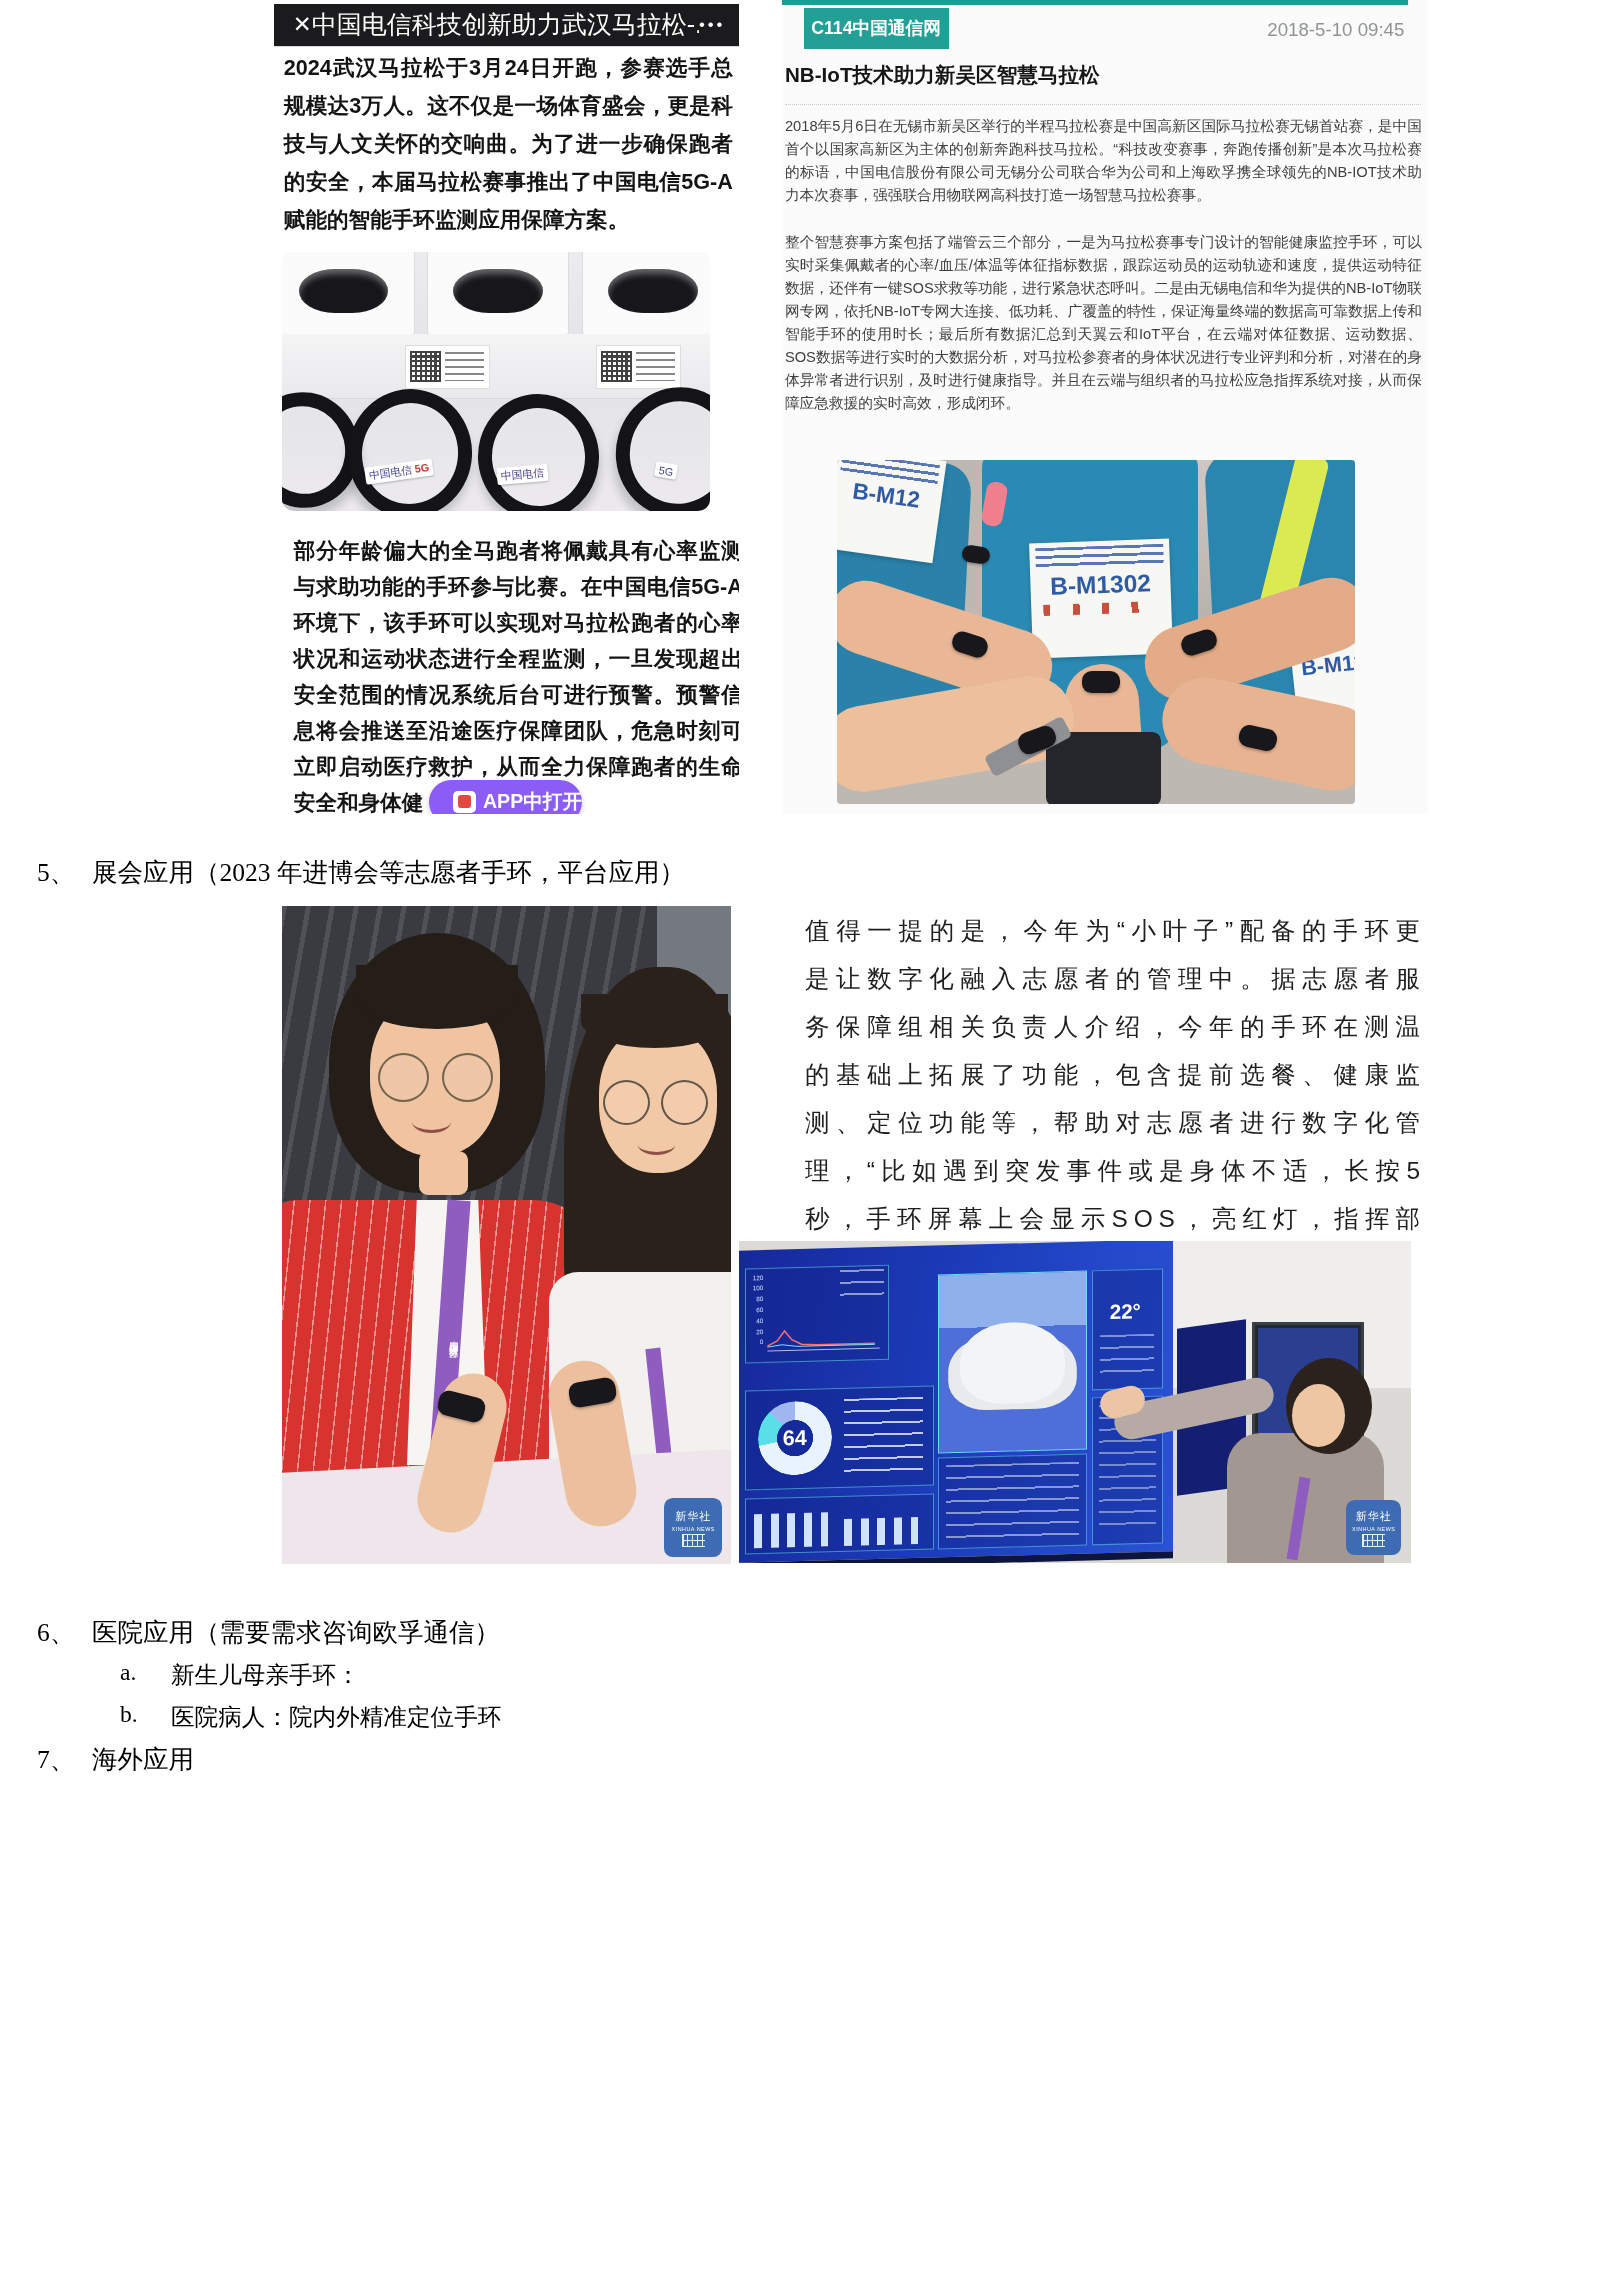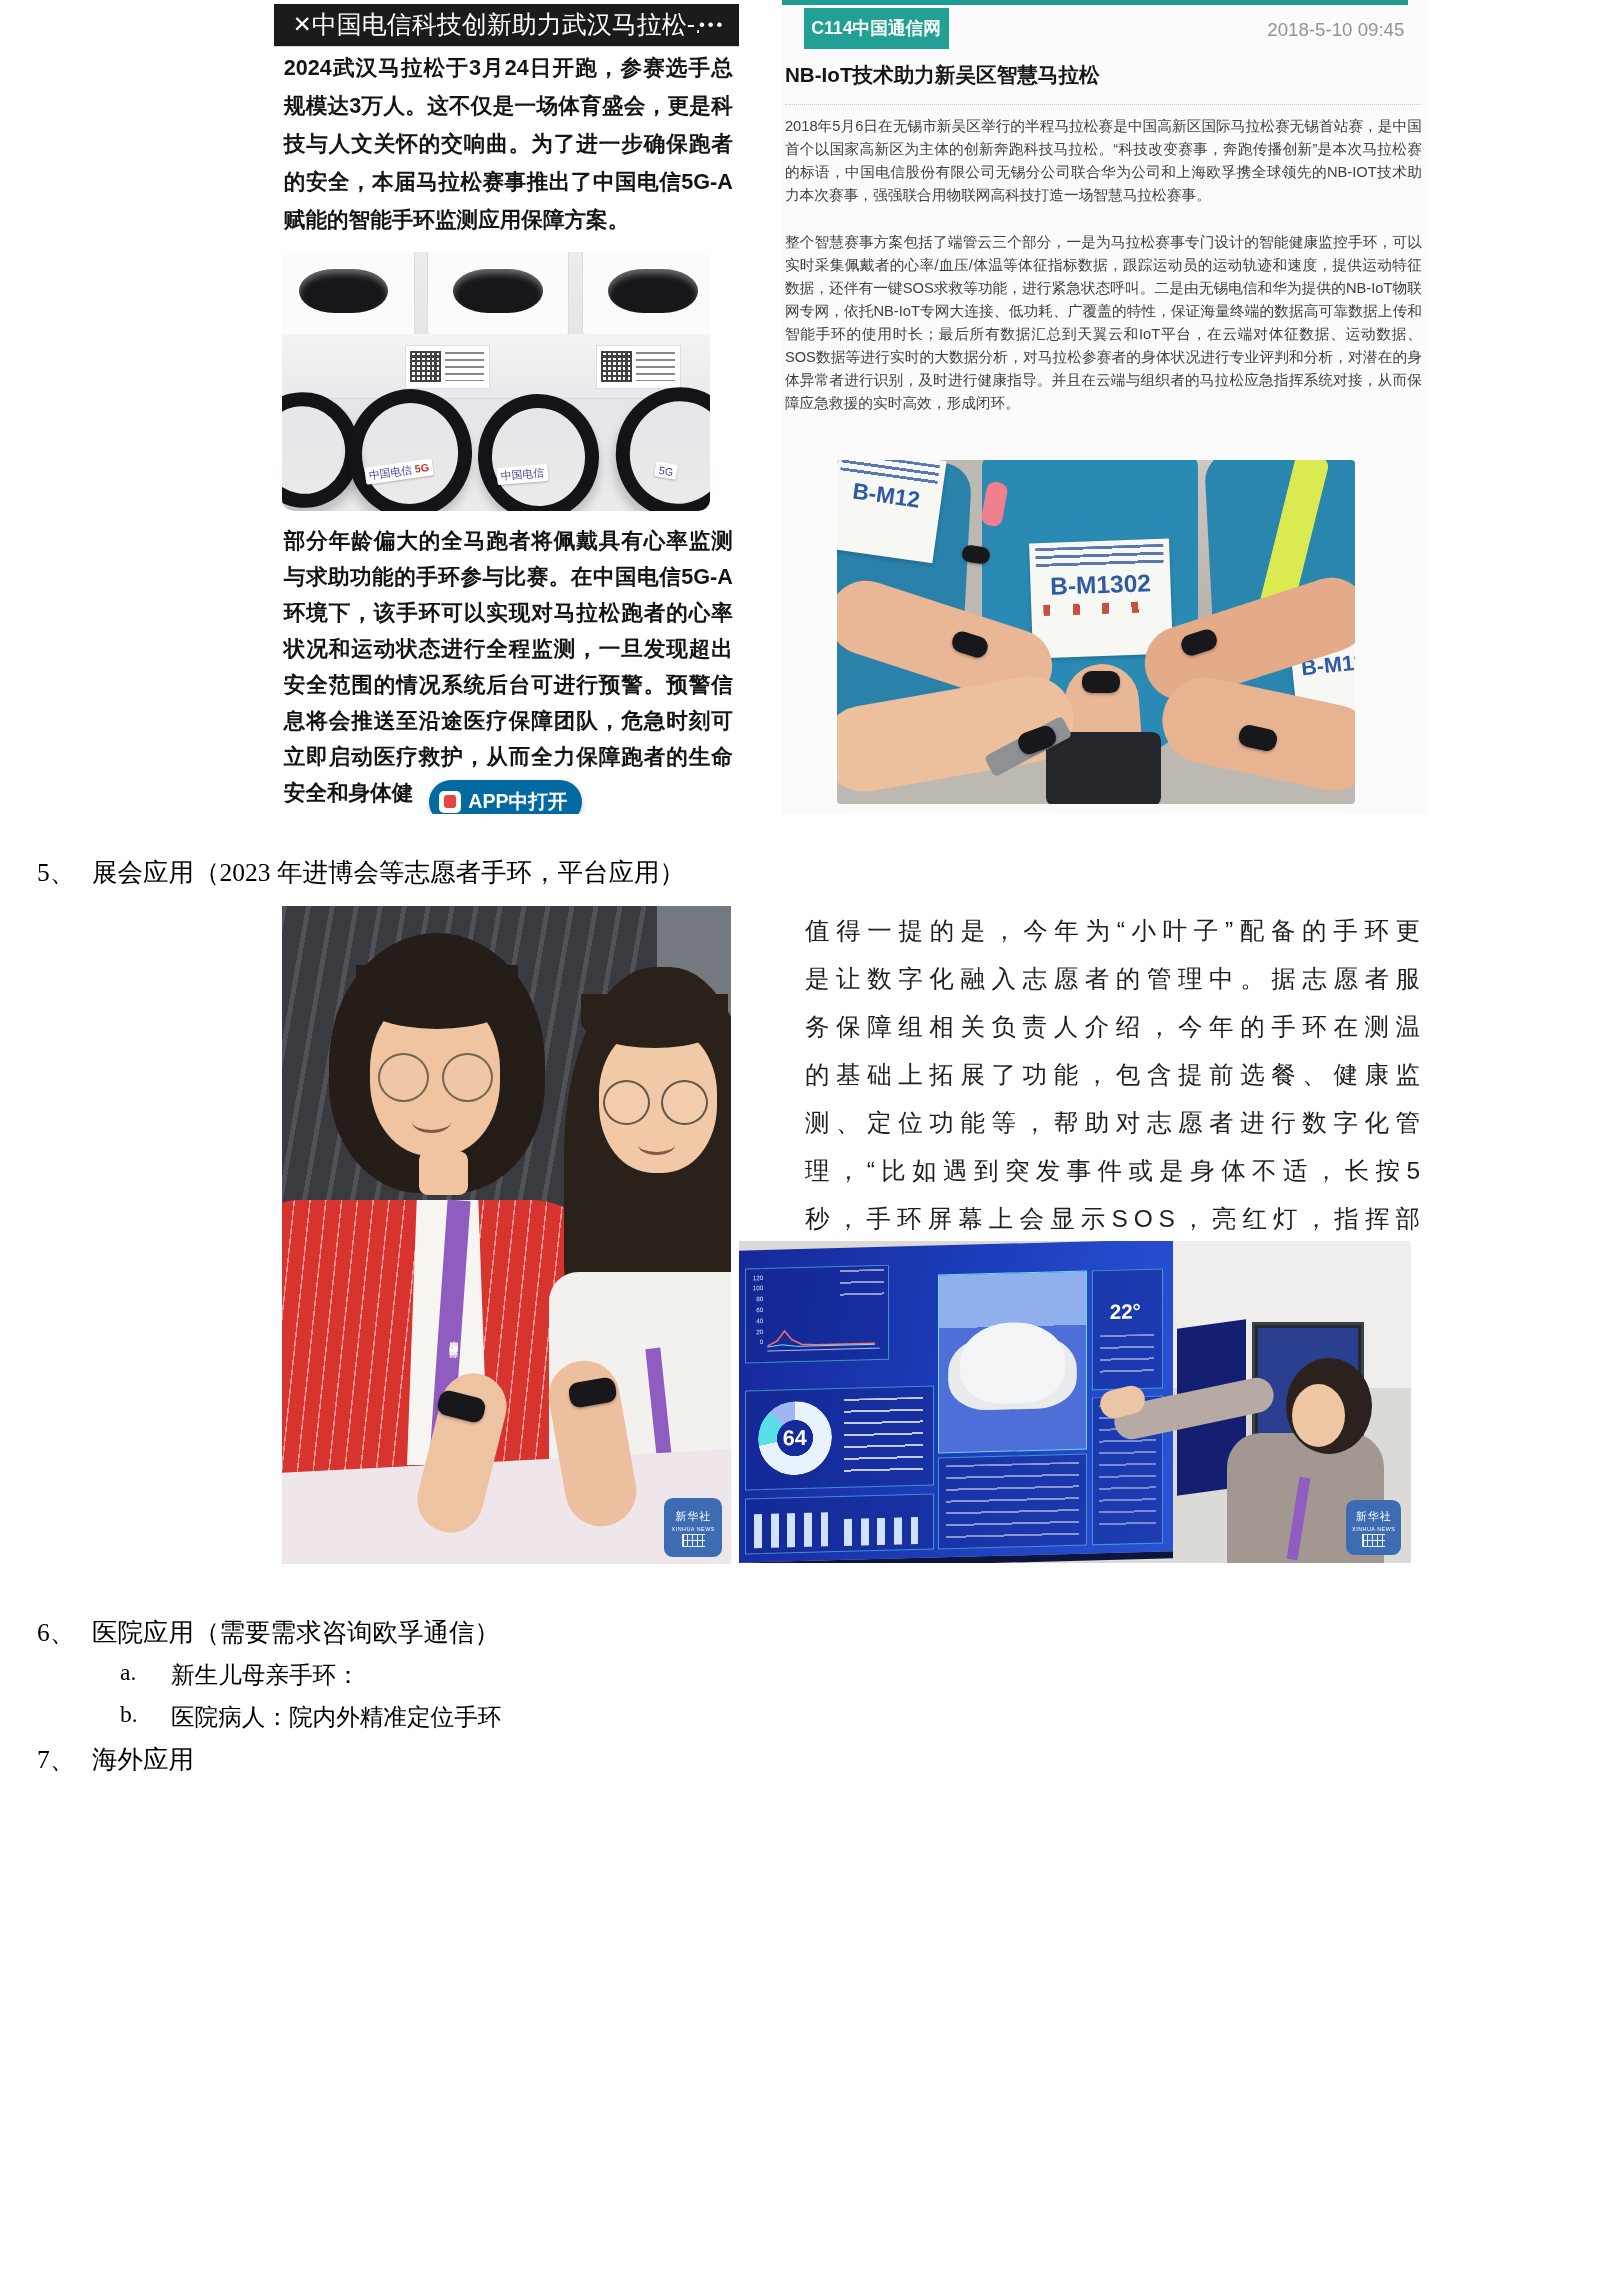--- a/index.html
+++ b/index.html
@@ -31,22 +31,22 @@
                            repeating-linear-gradient(90deg,#222 0 2.5px,transparent 2.5px 4.9px);}
   .qrtext{position:absolute;left:39px;top:5.9px;width:39px;height:29.4px;
           background:repeating-linear-gradient(180deg,#888 0 2px,transparent 2px 6.9px);}
   .ring{position:absolute;border:14.7px solid #131318;border-radius:50%;
         box-shadow:0 8.8px 9.8px rgba(0,0,0,.18), inset 0 2.9px 3.9px rgba(255,255,255,.12);}
   .ringlabel{position:absolute;background:#fff;border-radius:2px;padding:1.5px 3.9px;font-size:10.8px;
              color:#403f8d;white-space:nowrap;box-shadow:0 1px 2px rgba(0,0,0,.25);}
   .ringlabel .g5{color:#c43c34;font-weight:700;margin-left:2.9px;}
 
   
-  .app-btn{left:155px;top:776px;width:153px;height:44px;background:#0369a1;border-radius:22.6px;
-           display:flex;align-items:center;box-shadow:0 2.9px 6.9px rgba(0,0,0,.18);}
+  .app-btn{left:155px;top:776px;width:153px;height:44px;background:#8b5cf6;border-radius:22.6px;
+           display:flex;align-items:center;box-shadow:0 2.9px 6.9px rgba(0,0,0,.18);justify-content:flex-end;}
   .app-ico{width:22.6px;height:22.6px;background:#fff;border-radius:4.9px;margin:0 6.9px 0 9.8px;position:relative;}
   .app-ico::after{content:"";position:absolute;left:4.9px;top:4.9px;width:12.8px;height:12.8px;background:#e84440;border-radius:2.9px;}
   .app-txt{color:#fff;font-size:19.6px;font-weight:700;}
 
   
   .c114{left:782px;top:0px;width:646px;height:814px;background:#fafbfa;overflow:hidden;}
   .c114-strip{left:0;top:0;width:626px;height:4.9px;background:#1f9c94;}
   .c114-badge{left:21.6px;top:7.9px;width:145px;height:41px;background:#23a096;color:#fff;display:flex;
               align-items:center;justify-content:center;font-size:17.7px;font-weight:600;}
   .c114-date{right:23.6px;top:18.7px;color:#8f9496;font-size:18.7px;}
@@ -184,21 +184,21 @@
       <div class="ring" style="left:196px;top:142px;width:93px;height:98px;transform:rotate(-6deg);"></div>
       <div class="ringlabel" style="left:215px;top:214px;transform:rotate(-5deg);">
         <span>中国电信</span>
       </div>
       <div class="ring" style="left:334px;top:135px;width:98px;height:103px;transform:rotate(16deg);"></div>
       <div class="ringlabel" style="left:373px;top:211px;transform:rotate(10deg);">
         <span>5G</span>
       </div>
     </div>
 
-    <p class="abs wx-p wx-p2" style="left:9.8px;top:519px;width:449px;margin:0;">部分年龄偏大的全马跑者将佩戴具有心率监测与求助功能的手环参与比赛。在中国电信5G-A环境下，该手环可以实现对马拉松跑者的心率状况和运动状态进行全程监测，一旦发现超出安全范围的情况系统后台可进行预警。预警信息将会推送至沿途医疗保障团队，危急时刻可立即启动医疗救护，从而全力保障跑者的生命安全和身体健</p>
+    <p class="abs wx-p wx-p2" style="left:9.8px;top:519px;width:449px;margin:10px;">部分年龄偏大的全马跑者将佩戴具有心率监测与求助功能的手环参与比赛。在中国电信5G-A环境下，该手环可以实现对马拉松跑者的心率状况和运动状态进行全程监测，一旦发现超出安全范围的情况系统后台可进行预警。预警信息将会推送至沿途医疗保障团队，危急时刻可立即启动医疗救护，从而全力保障跑者的生命安全和身体健</p>
 
     <div class="abs app-btn">
       <span class="app-ico"></span>
       <span class="app-txt">APP中打开</span>
     </div>
   </section>
 
   <section class="abs c114">
     <div class="abs c114-strip"></div>
     <div class="abs c114-badge">C114中国通信网</div>

